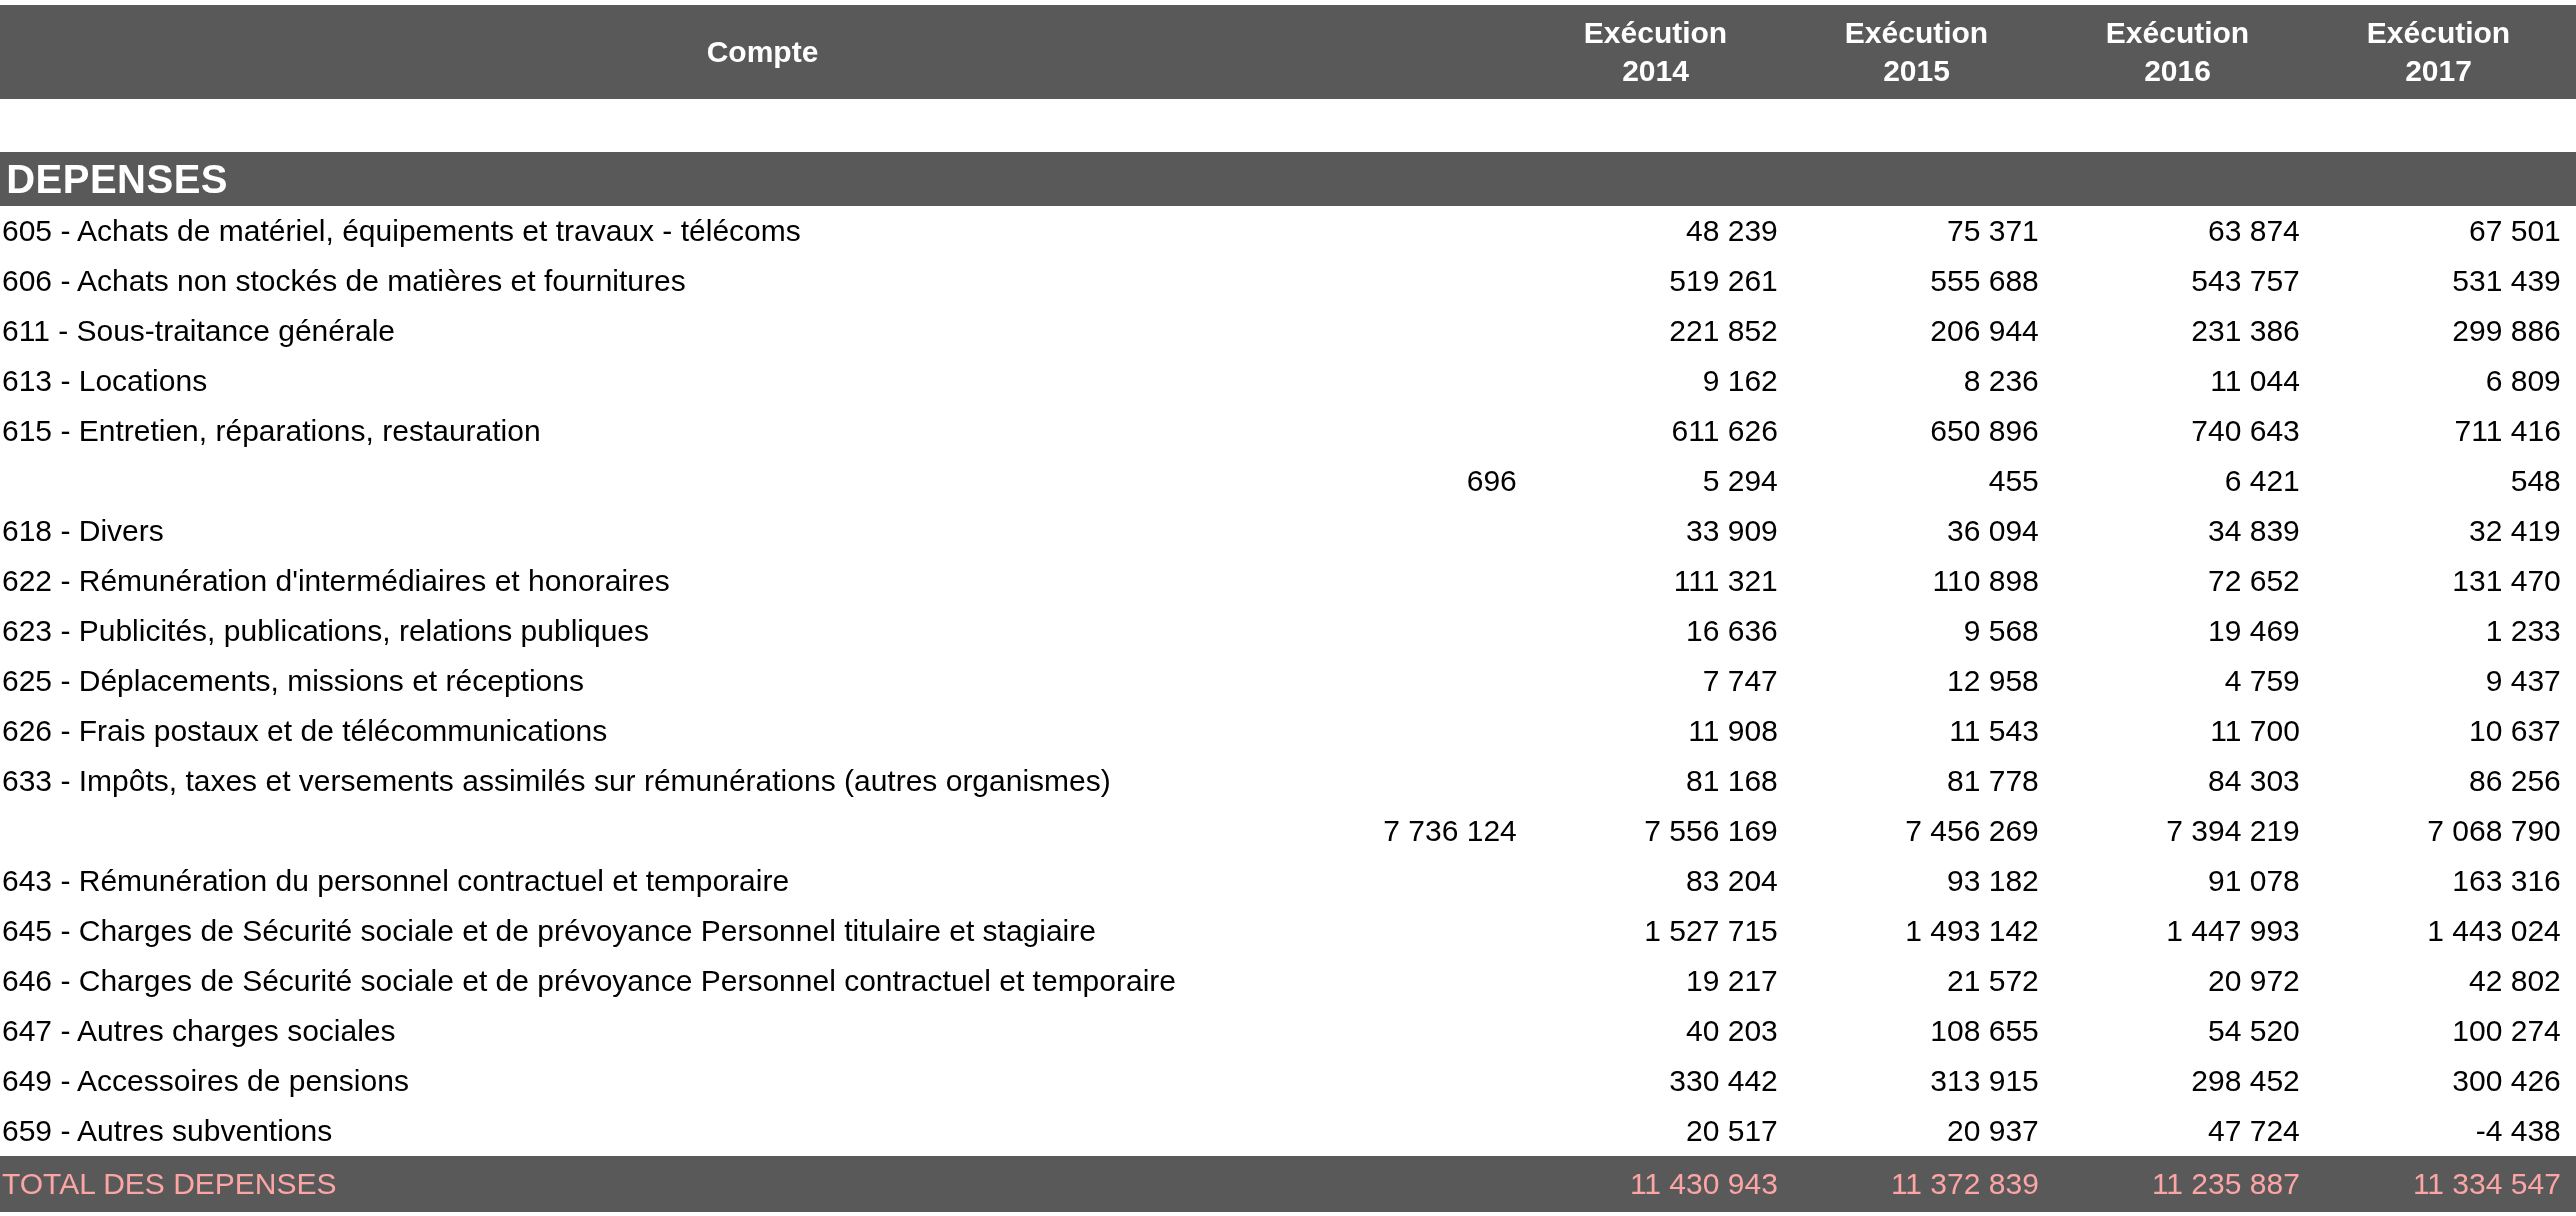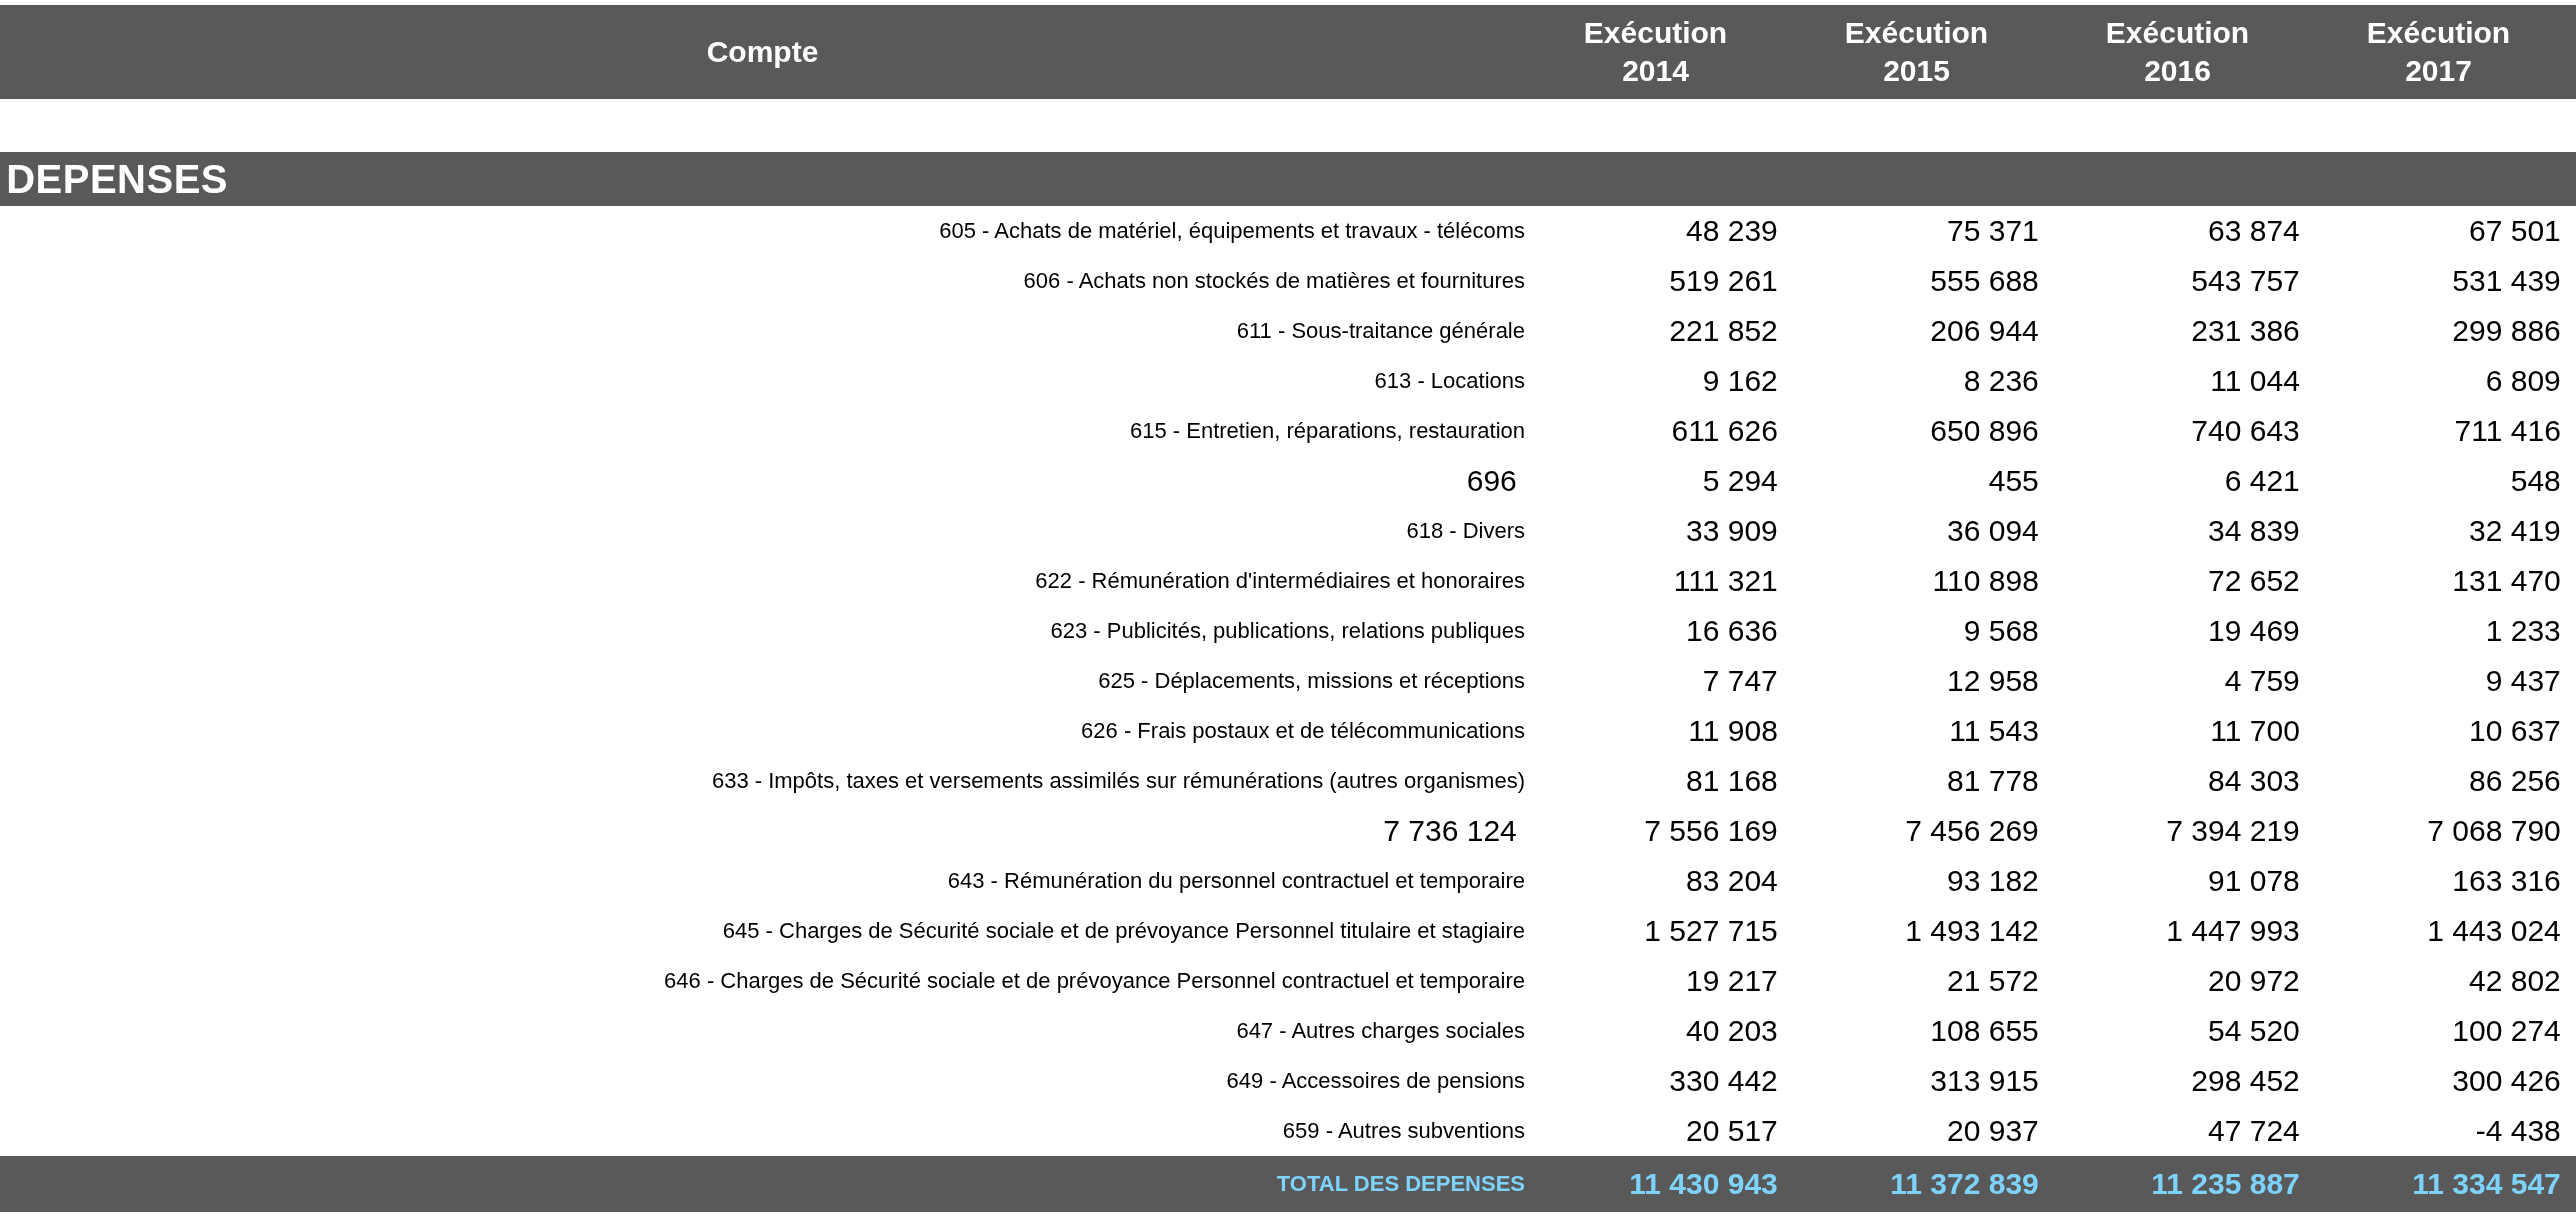--- a/index.html
+++ b/index.html
@@ -51,43 +51,43 @@
     padding-left: 6.2px;
     letter-spacing: 0.5px;
   }
   
   .data-row {
     height: 50px;
     align-items: center;
     background: #ffffff;
   }
   .account-label {
-    font-size: 22px;
-    text-align: right;
-    padding-left: 22px;
+    font-size: 30px;
+    text-align: left;
+    padding-left: 2px;
     white-space: nowrap;
     overflow: hidden;
   }
   .value-cell {
     font-size: 30px;
     text-align: right;
     padding-right: 8.2px;
     white-space: nowrap;
     font-variant-numeric: tabular-nums;
   }
   
   .total-band {
     height: 56px;
     background: #595959;
     align-items: center;
   }
   .total-band .account-label,
   .total-band .value-cell {
-    color: #7dd3fc;
-    font-weight: bold;
+    color: #fca5a5;
+    font-weight: normal;
   }
 </style>
 </head>
 <body>
 
 <div class="sheet">
 
   <div class="grid-row header-band">
     <div class="header-cell">Compte</div>
     <div class="header-cell">

